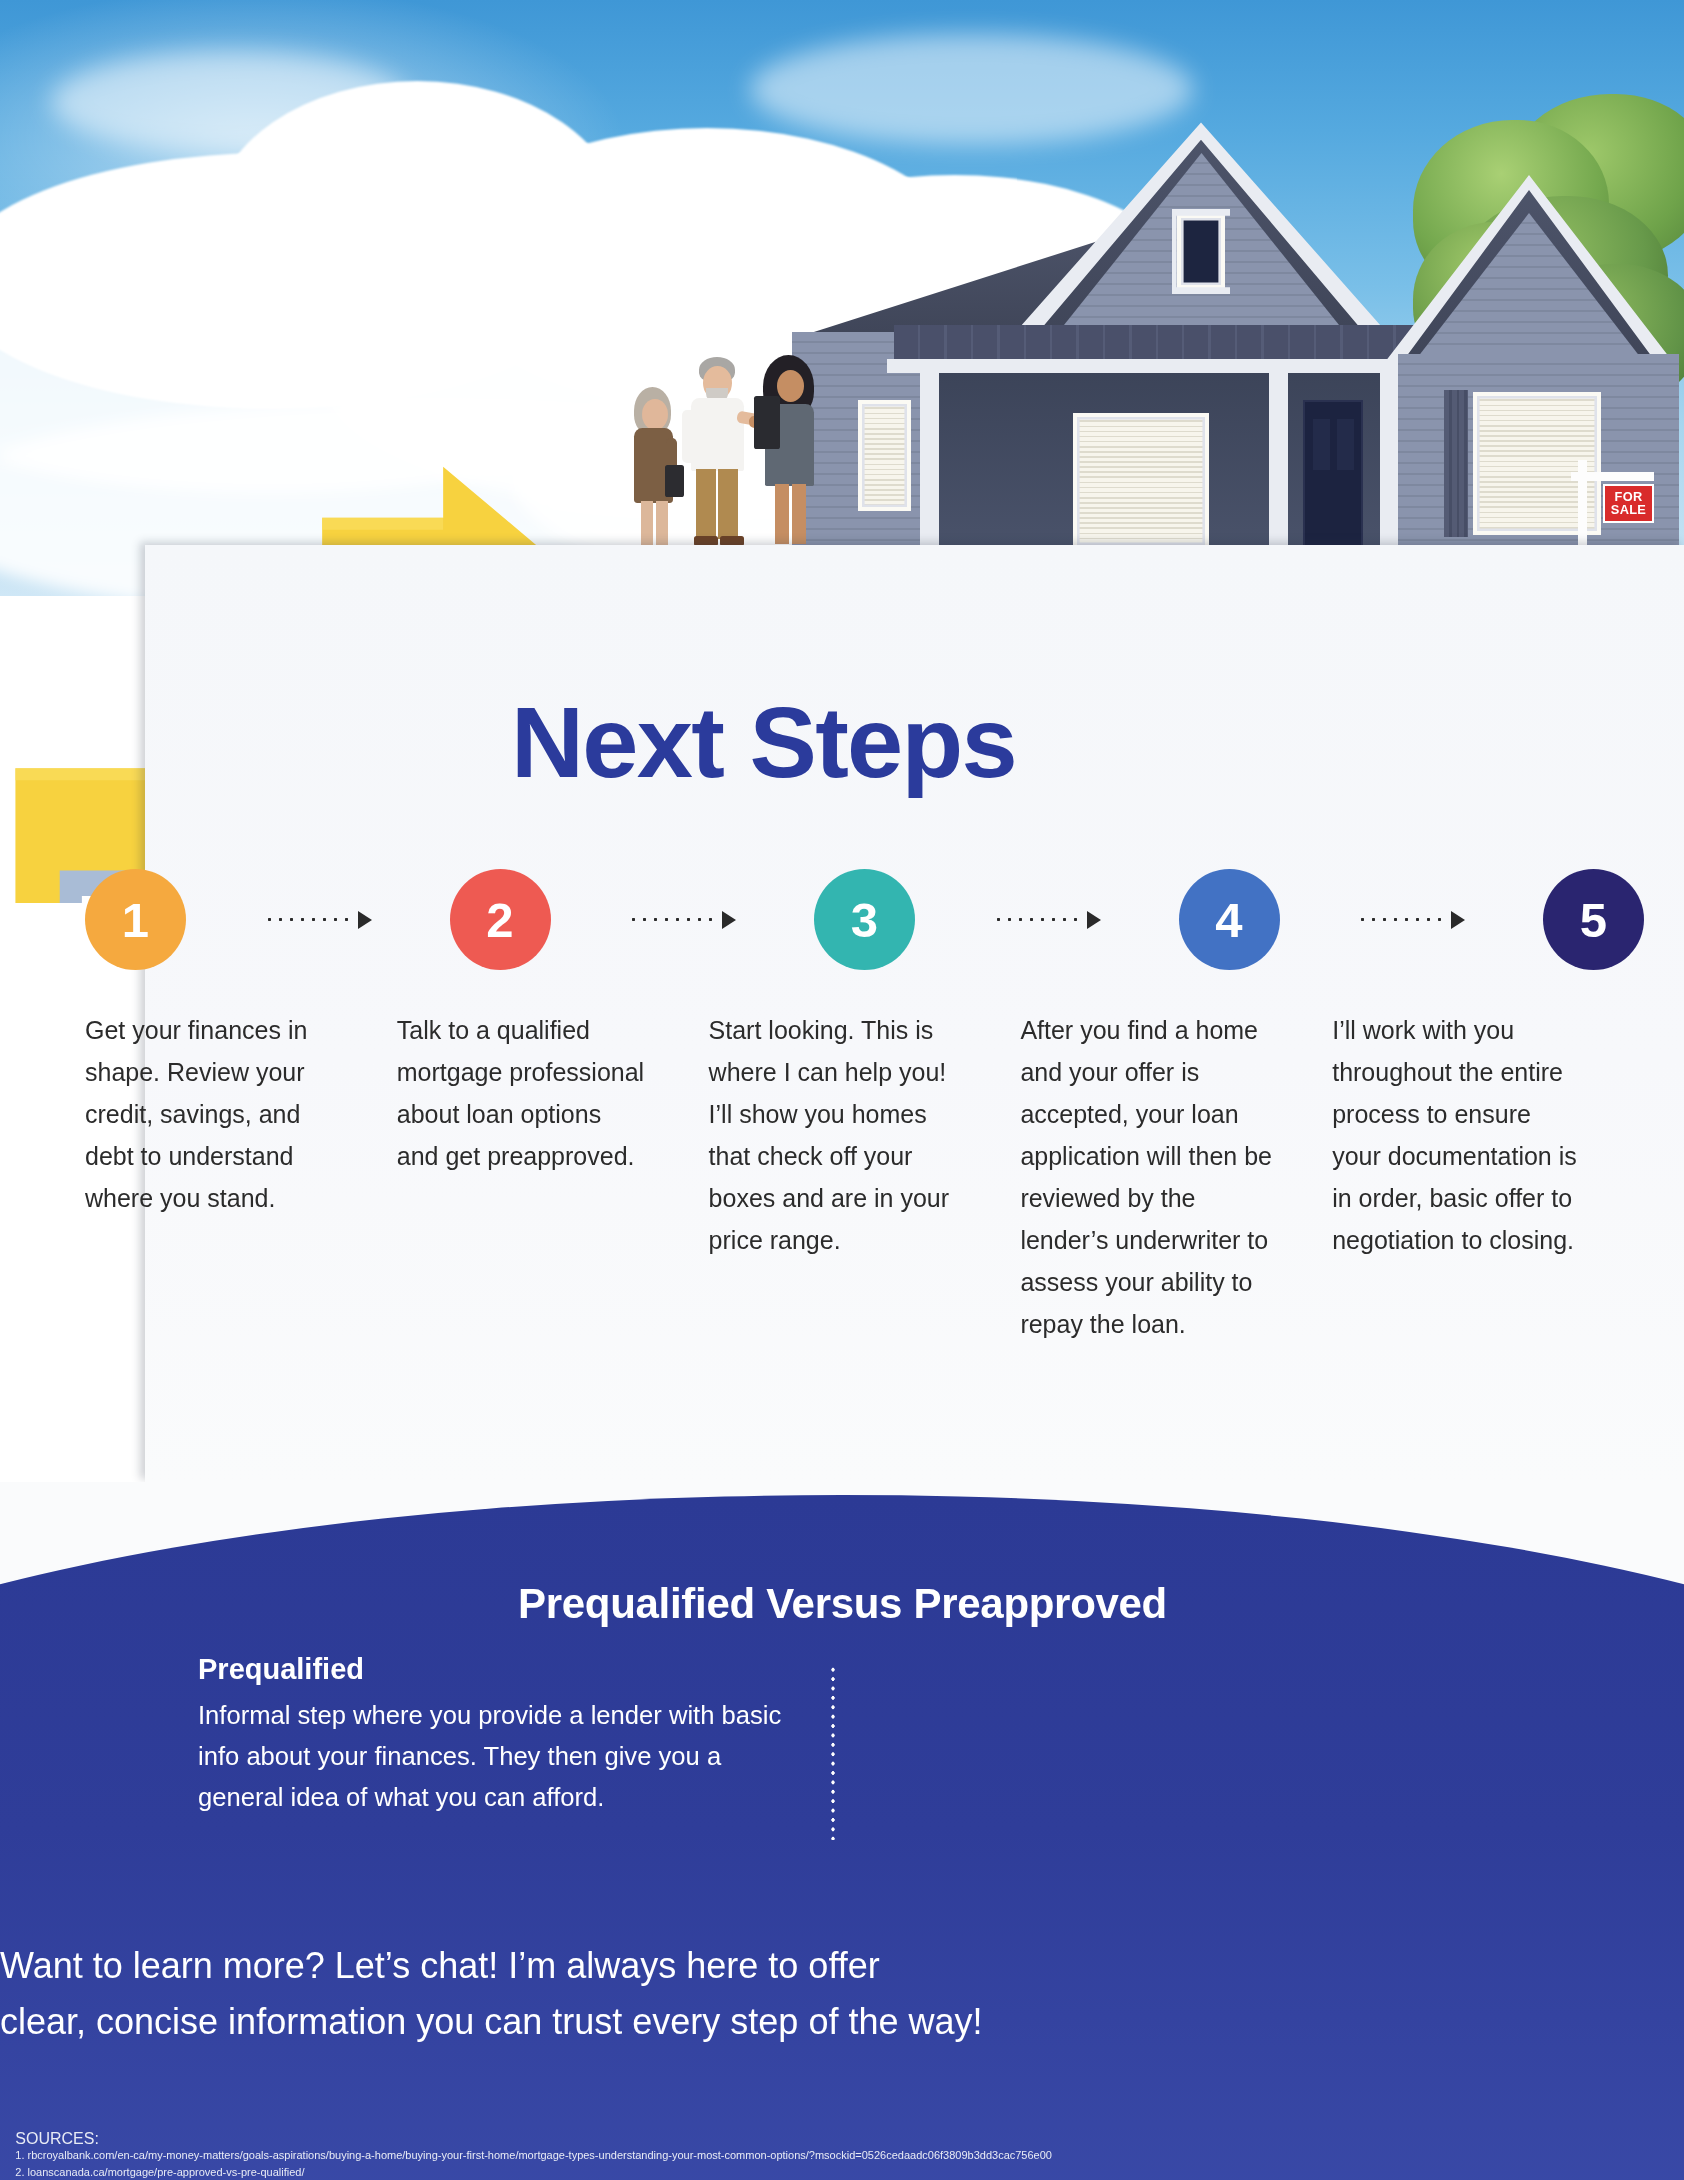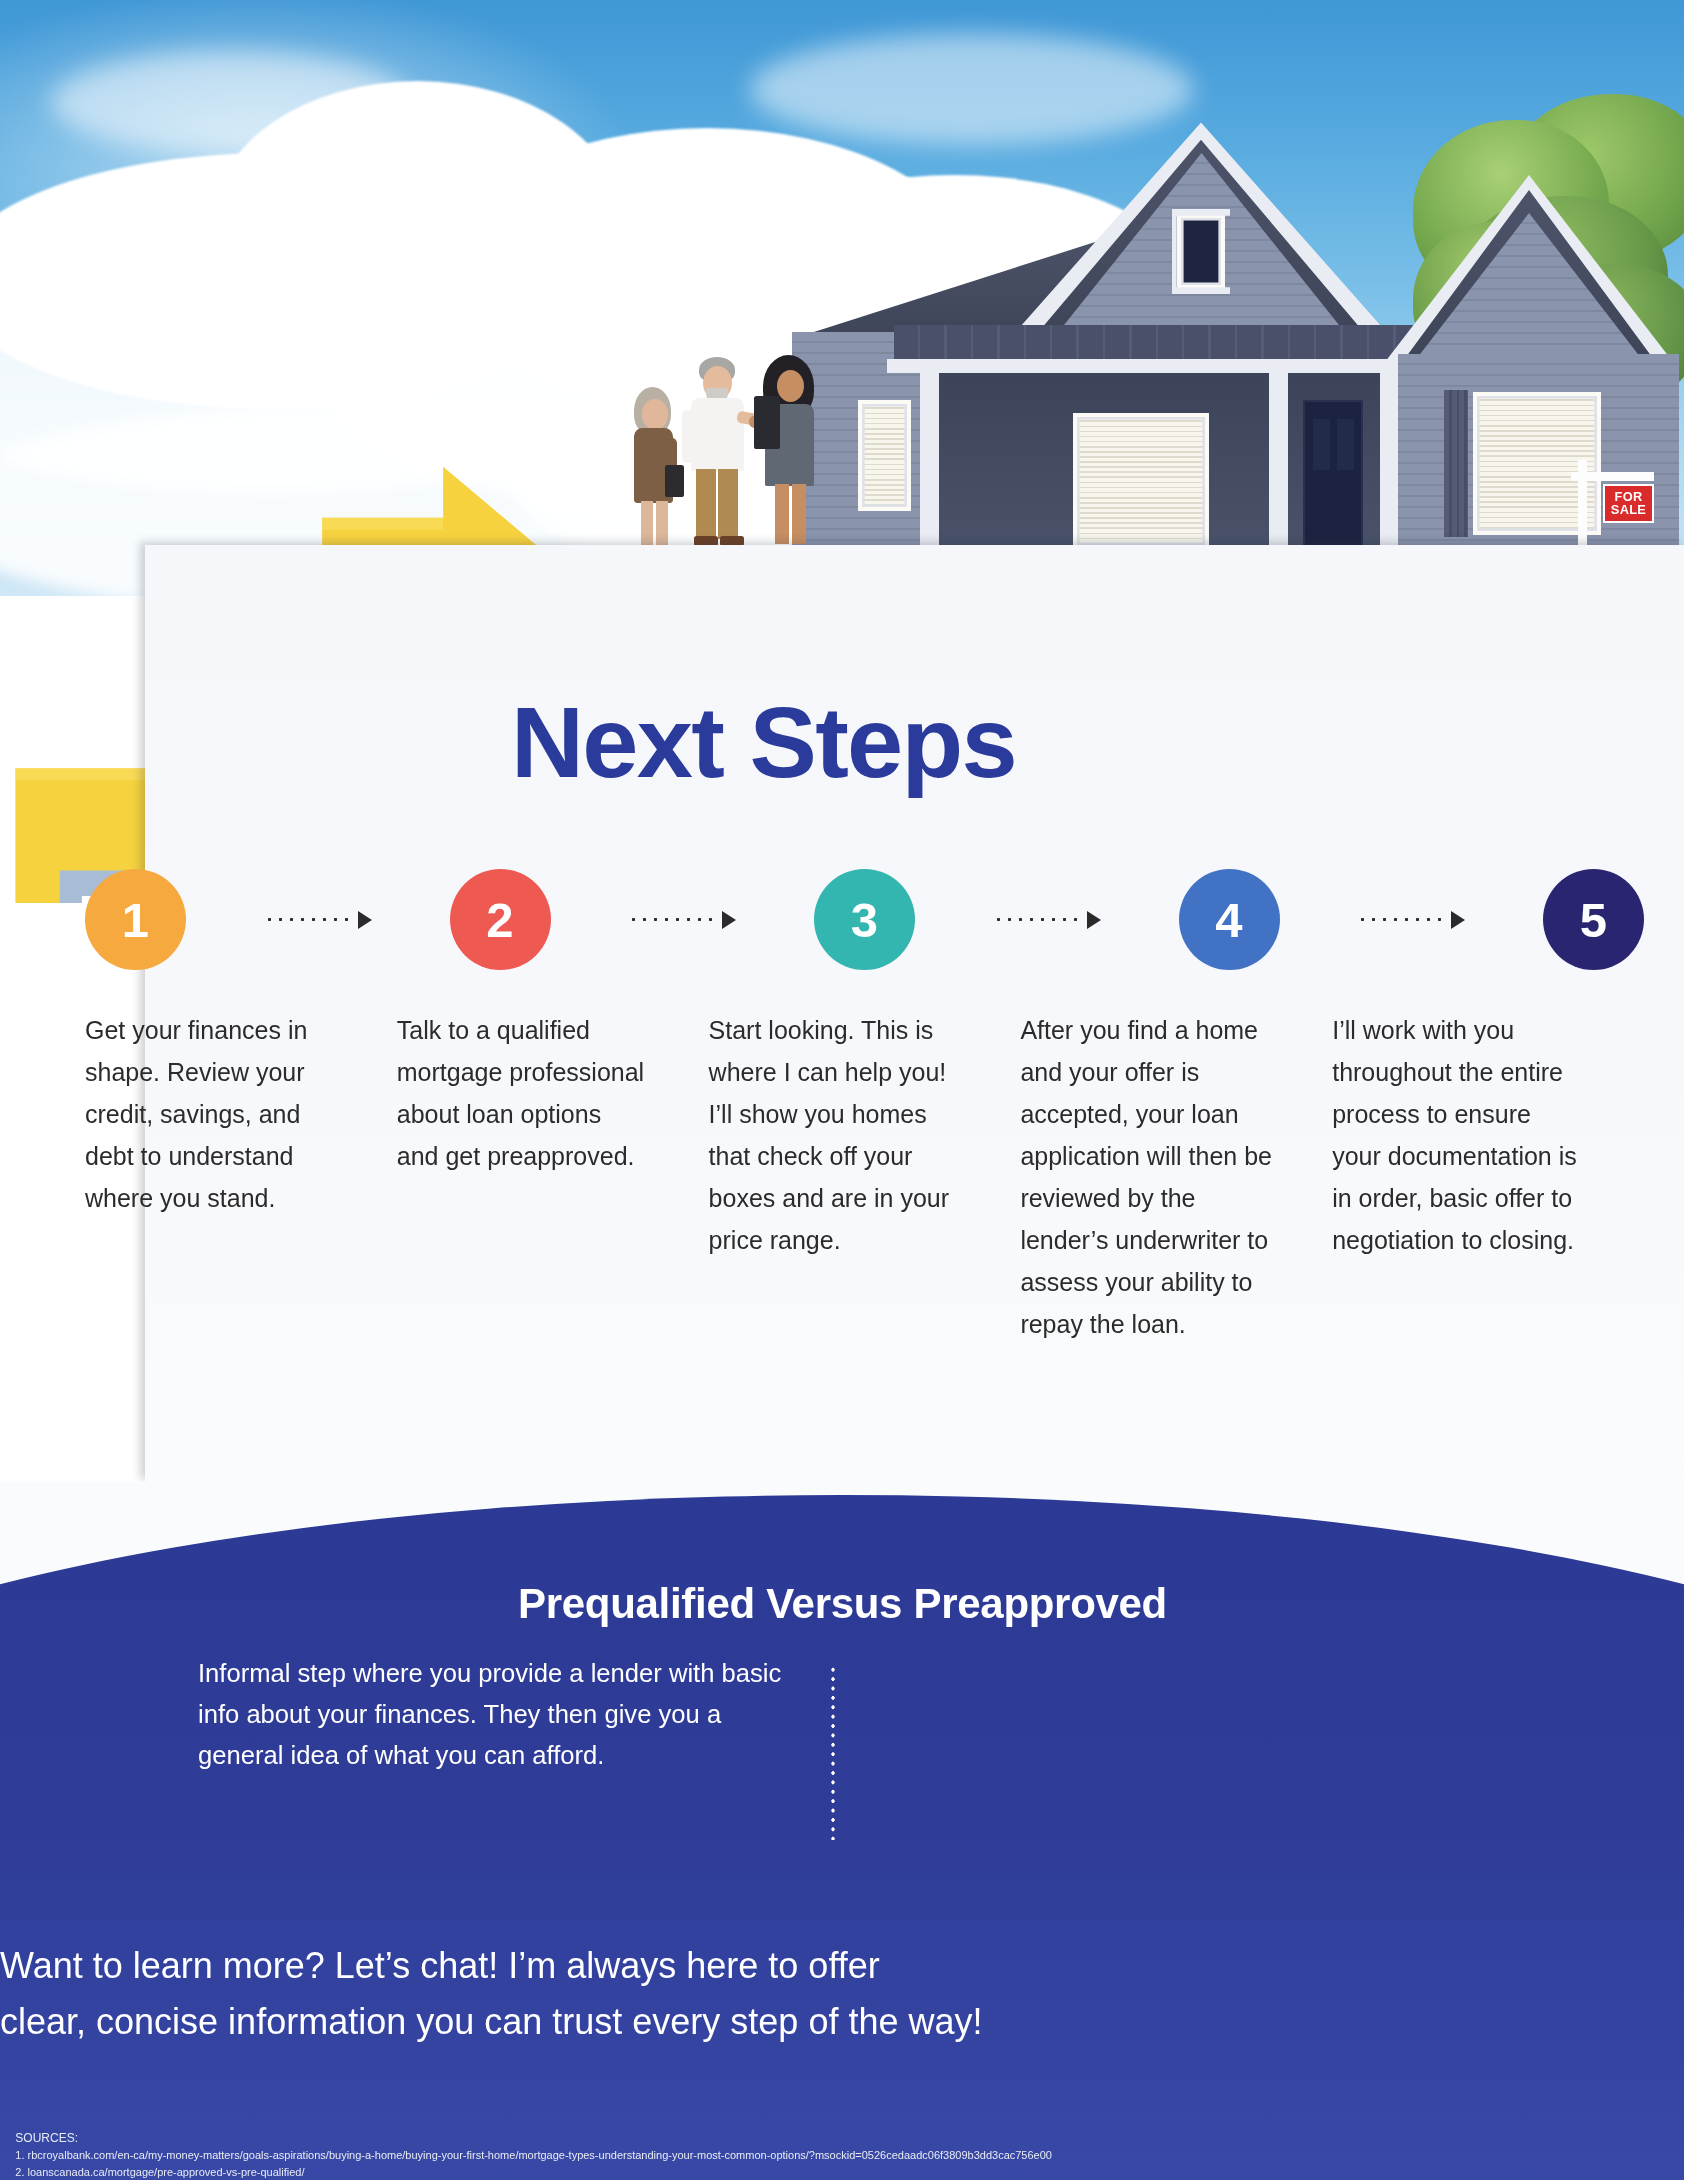--- a/index.html
+++ b/index.html
@@ -143,21 +143,21 @@
     background-size:4.3px 9.4px; background-repeat:repeat-y;
   }
   #cta{
     position:absolute; left:0; top:443px; width:1685px; text-align:left;
     color:#fff; font-size:36px; line-height:56px; font-weight:300;
   }
   #sources{
     position:absolute; left:15.3px; top:635px; color:#e8ebf5;
     font-size:11px; line-height:17px; font-weight:300; white-space:nowrap;
   }
-  #sources .lbl{ font-size:12px; }
+  #sources .lbl{ font-size:16px; }
 </style>
 </head>
 <body>
 
 <div id="hero">
   <div class="cloud soft" id="c9"></div>
   <div class="cloud wisp" id="c7"></div>
   <div class="cloud wisp" id="c8"></div>
   <div class="cloud soft" id="c5"></div>
   <div class="cloud soft" id="c6"></div>
@@ -335,20 +335,21 @@
 </div>
 
 <div id="blueWrap">
   <div id="blueArc"></div>
   <div id="blueInner">
 
     <div id="vsTitle">Prequalified Versus Preapproved</div>
 
     <div id="cols">
       <div class="vcol" style="width:596px;margin-left:198px;">
+        <h3>Prequalified</h3>
         <p>Informal step where you provide a lender with basic info about your finances. They then give you a general idea of what you can afford.</p>
       </div>
       <div class="vcol" style="width:647px;margin-left:102px;">
       </div>
     </div>
 
     <div id="vdiv" style="top:170px;"></div>
 
     <div id="cta">
       <div>Want to learn more? Let’s chat! I’m always here to offer</div>

